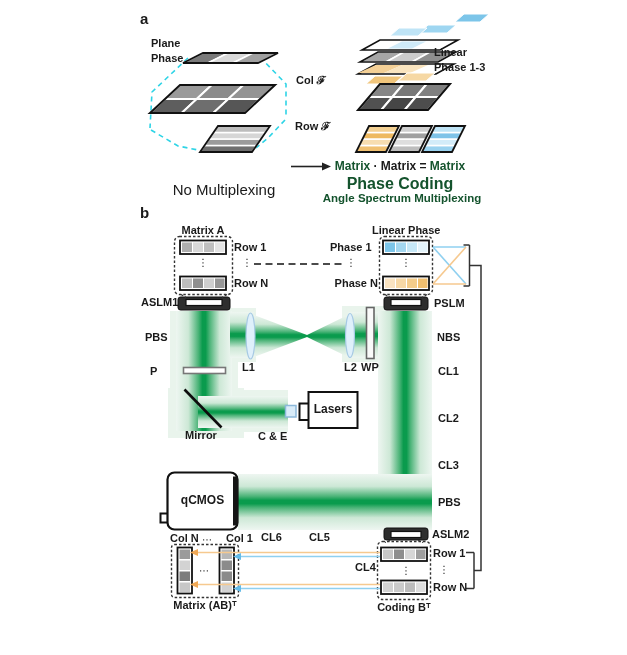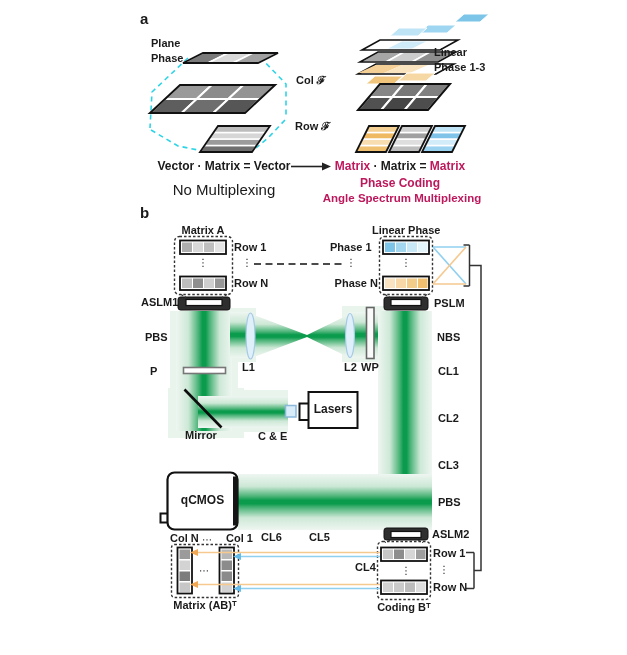--- a/index.html
+++ b/index.html
@@ -4,21 +4,21 @@
 <style>
   html,body{margin:0;padding:0;background:#fff;}
   #fig{position:relative;width:627px;height:655px;background:#ffffff;overflow:hidden;
        font-family:"Liberation Sans",sans-serif;color:#1a1a1a;}
   #fig svg{position:absolute;left:0;top:0;}
   .lbl{position:absolute;font-size:11px;font-weight:700;line-height:13px;white-space:nowrap;}
   .pre{white-space:pre-line;line-height:15px;}
   .ctr{text-align:center;white-space:nowrap;}
   .big{font-size:15px;font-weight:800;}
   .eq{font-size:12px;font-weight:700;}
-  .orange{color:#be185d;}
+  .orange{color:#14532d;}
   .dots{font-size:10px;font-weight:400;}
   .sm{font-size:12px;}
 </style>
 </head>
 <body>
 
 <div id="fig">
 
 <svg width="627" height="655" viewBox="0 0 627 655">
   <defs>
@@ -285,26 +285,25 @@
   </g>
 </svg>
 
 <div class="lbl big" style="left:140px;top:12px">a</div>
 <div class="lbl pre" style="left:151px;top:36px">Plane
 Phase</div>
 <div class="lbl" style="left:296px;top:74px">Col ℱ</div>
 <div class="lbl" style="left:295px;top:120px">Row ℱ</div>
 <div class="lbl pre" style="left:434px;top:45px">Linear
 Phase 1-3</div>
-<div class="lbl eq ctr" style="left:155px;top:160px;width:138px">Vector · Matrix = Vector</div>
 <div class="lbl ctr" style="left:155px;top:183px;width:138px;font-weight:400;font-size:15px">No Multiplexing</div>
 <div class="lbl eq ctr" style="left:328px;top:160px;width:144px">
   <span class="orange">Matrix</span><span> · Matrix = </span><span class="orange">Matrix</span>
 </div>
-<div class="lbl ctr orange" style="left:328px;top:177px;width:144px;font-size:12px">Phase Coding</div>
+<div class="lbl ctr orange" style="left:328px;top:177px;width:144px;font-size:16px">Phase Coding</div>
 <div class="lbl ctr orange" style="left:322px;top:192px;width:160px;font-size:11.5px">Angle Spectrum Multiplexing</div>
 
 <div class="lbl big" style="left:140px;top:206px">b</div>
 <div class="lbl ctr" style="left:172px;top:224px;width:62px">Matrix A</div>
 <div class="lbl" style="left:234px;top:241px">Row 1</div>
 <div class="lbl" style="left:234px;top:277px">Row N</div>
 <div class="lbl dots" style="left:198px;top:256px">⋮</div>
 <div class="lbl dots" style="left:242px;top:256px">⋮</div>
 <div class="lbl dots" style="left:346px;top:256px">⋮</div>
 <div class="lbl" style="left:330px;top:241px;width:48px;text-align:left">Phase 1</div>

